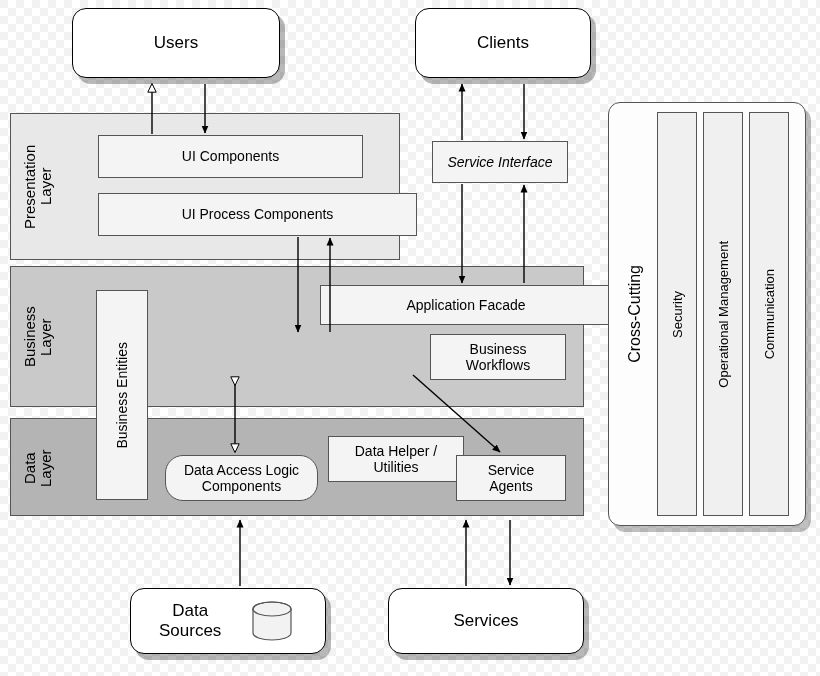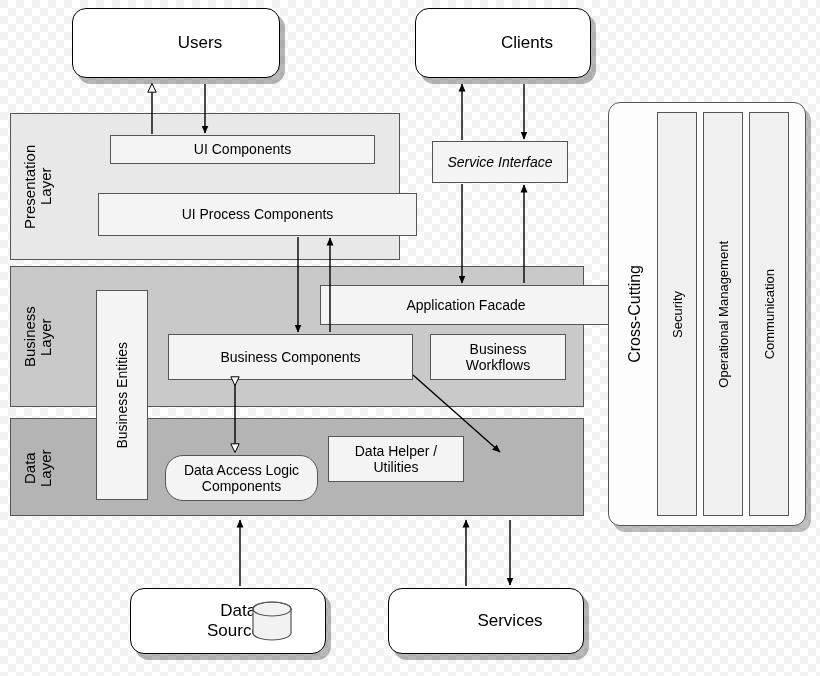--- a/index.html
+++ b/index.html
@@ -25,21 +25,20 @@
     text-align: center;
     border: 1px solid #000;
     color: #000;
   }
   
   .roundbox {
     background: #ffffff;
     border-radius: 14px;
     box-shadow: 5px 6px 0 rgba(0,0,0,0.28);
     font-size: 17px;
-    padding-left: 48px;
   }
   
   .layer {
     border: 1px solid #555;
   }
   .layer-presentation { background: #e8e8e8; }
   .layer-business { background: #c9c9c9; }
   .layer-data { background: #b4b4b4; }
 
   .layer-label {
@@ -124,56 +123,56 @@
     <span>Users</span>
   </div>
 
   <div class="box roundbox" style="left:415px; top:8px; width:176px; height:70px;">
     <span>Clients</span>
   </div>
 
   <div class="box layer layer-presentation" style="left:10px; top:113px; width:390px; height:147px;"></div>
   <div class="layer-label" style="left:14px; top:118px; width:48px; height:137px;">Presentation<br>Layer</div>
 
-  <div class="box comp" style="left:110px; top:135px; width:265px; height:29px;">
+  <div class="box comp" style="left:98px; top:135px; width:265px; height:43px;">
     <span>UI Components</span>
   </div>
   <div class="box comp" style="left:98px; top:193px; width:319px; height:43px;">
     <span>UI Process Components</span>
   </div>
 
   <div class="box comp" style="left:432px; top:141px; width:136px; height:42px;font-style:italic;">
     <span>Service Interface</span>
   </div>
 
   <div class="box layer layer-business" style="left:10px; top:266px; width:574px; height:141px;"></div>
   <div class="layer-label" style="left:14px; top:272px; width:48px; height:130px;">Business<br>Layer</div>
 
   <div class="box comp" style="left:320px; top:285px; width:292px; height:40px;">
     <span>Application Facade</span>
   </div>
-  <div class="box comp" style="left:168px; top:334px; width:245px; height:46px;">
-    <span>Business Components</span>
-  </div>
   <div class="box comp" style="left:430px; top:334px; width:136px; height:46px;">
     <span>Business<br>Workflows</span>
   </div>
 
   <div class="box layer layer-data" style="left:10px; top:418px; width:574px; height:98px;"></div>
   <div class="layer-label" style="left:14px; top:424px; width:48px; height:88px;">Data<br>Layer</div>
 
   <div class="box comp" style="left:96px; top:290px; width:52px; height:210px;">
     <span class="vert-text">Business Entities</span>
   </div>
 
   <div class="box comp" style="left:165px; top:455px; width:153px; height:46px;border-radius:18px;">
     <span>Data Access Logic<br>Components</span>
   </div>
   <div class="box comp" style="left:328px; top:436px; width:136px; height:46px;">
     <span>Data Helper /<br>Utilities</span>
+  </div>
+  <div class="box comp" style="left:456px; top:455px; width:110px; height:46px;">
+    <span>Service<br>Agents</span>
   </div>
 
   <div class="crosscut-panel" style="left:608px; top:102px; width:198px; height:424px;">
   </div>
   <div class="crosscut-title" style="left:613px; top:110px; width:44px; height:408px;">
     <span>Cross-Cutting</span>
   </div>
   <div class="crosscut-bar" style="left:657px; top:112px; width:40px; height:404px;">
     <span>Security</span>
   </div>

